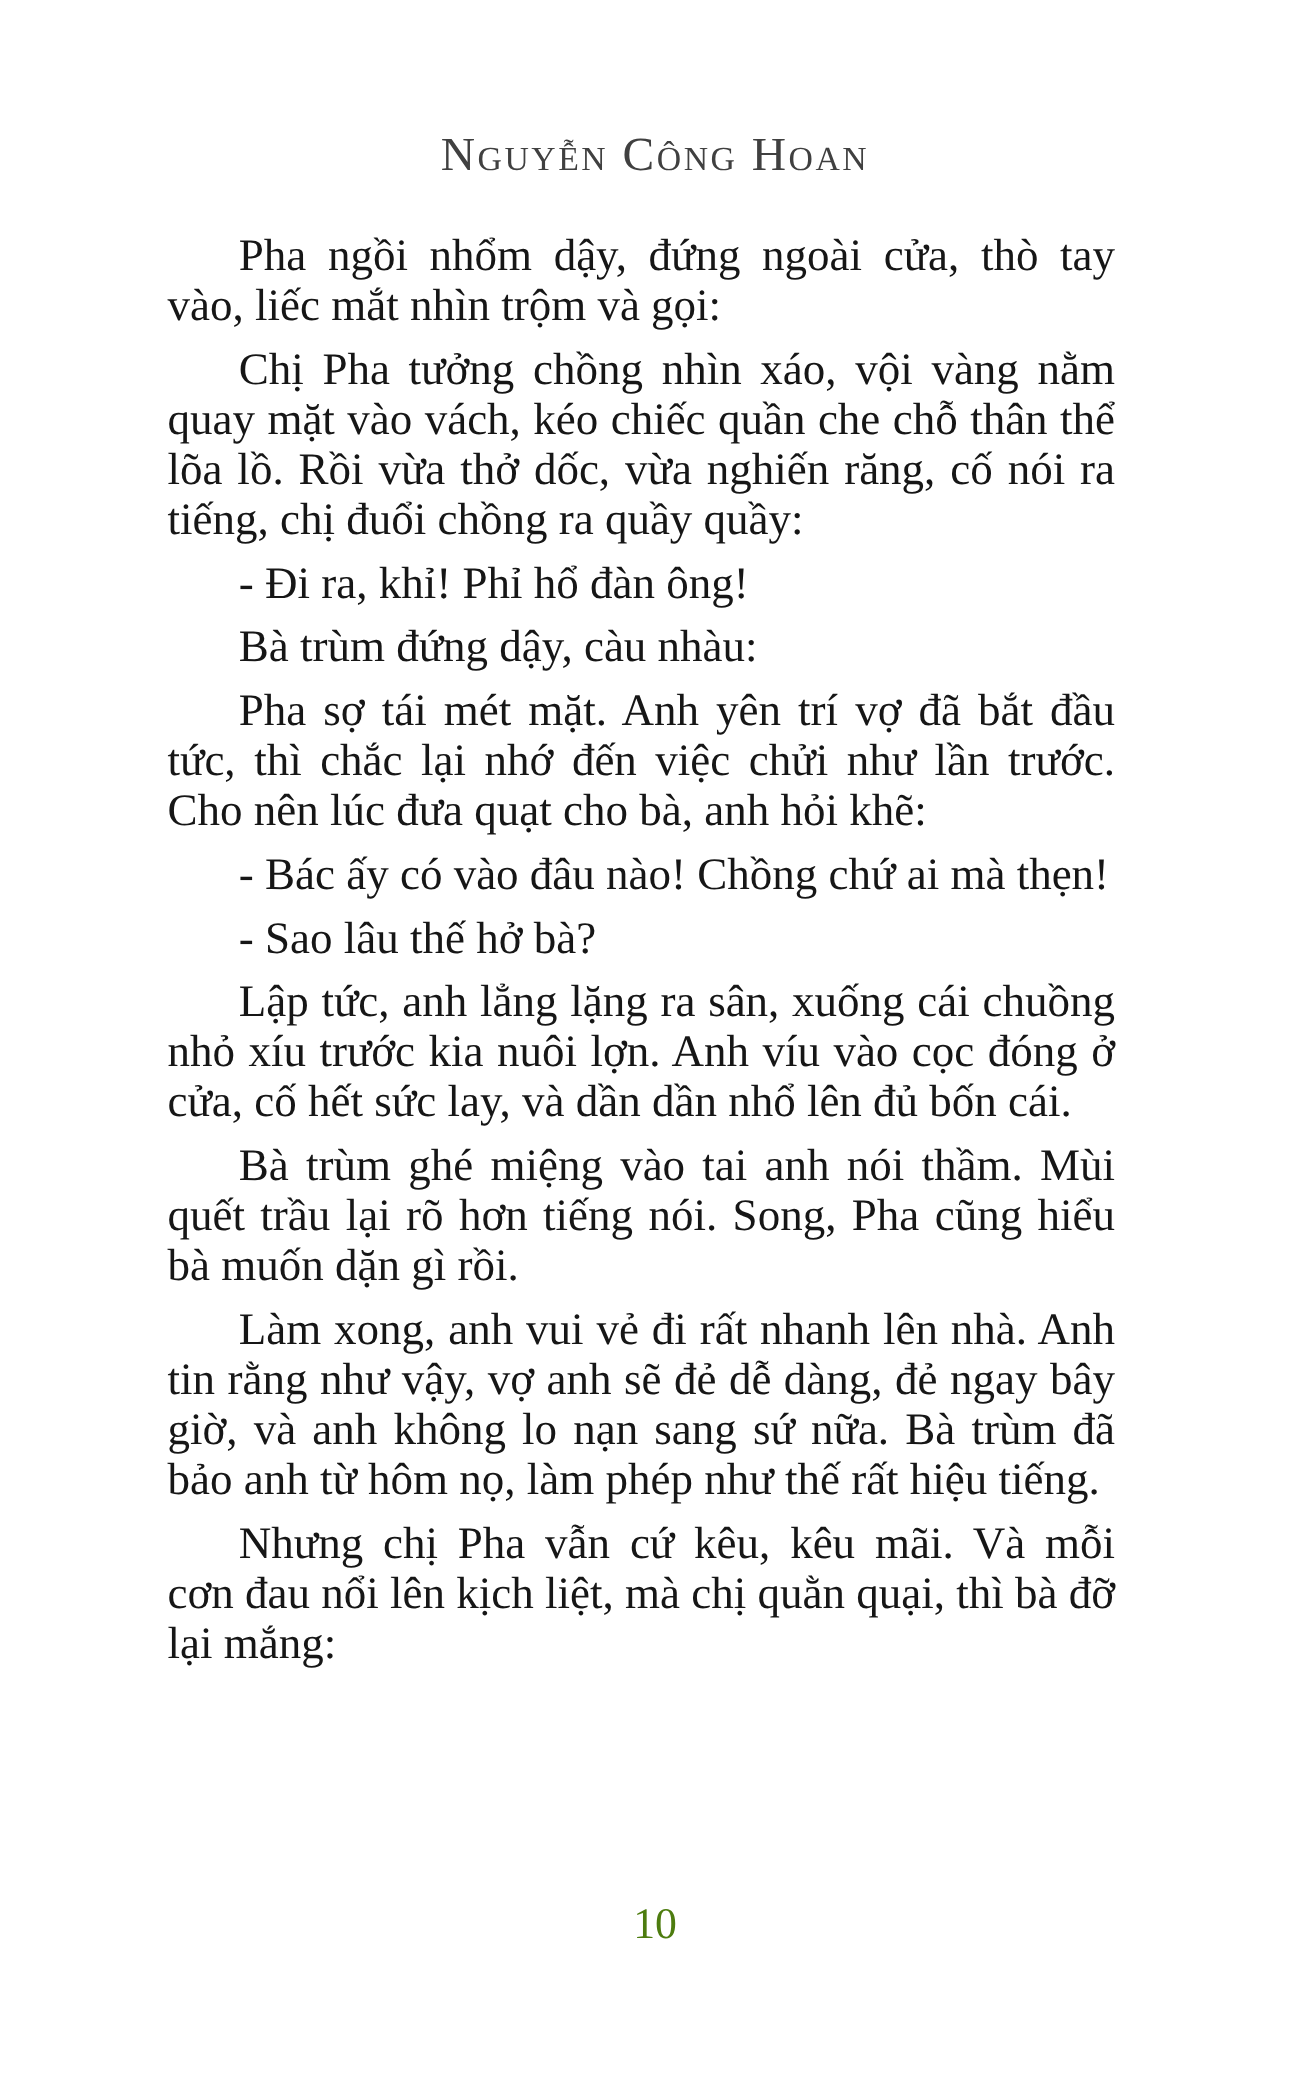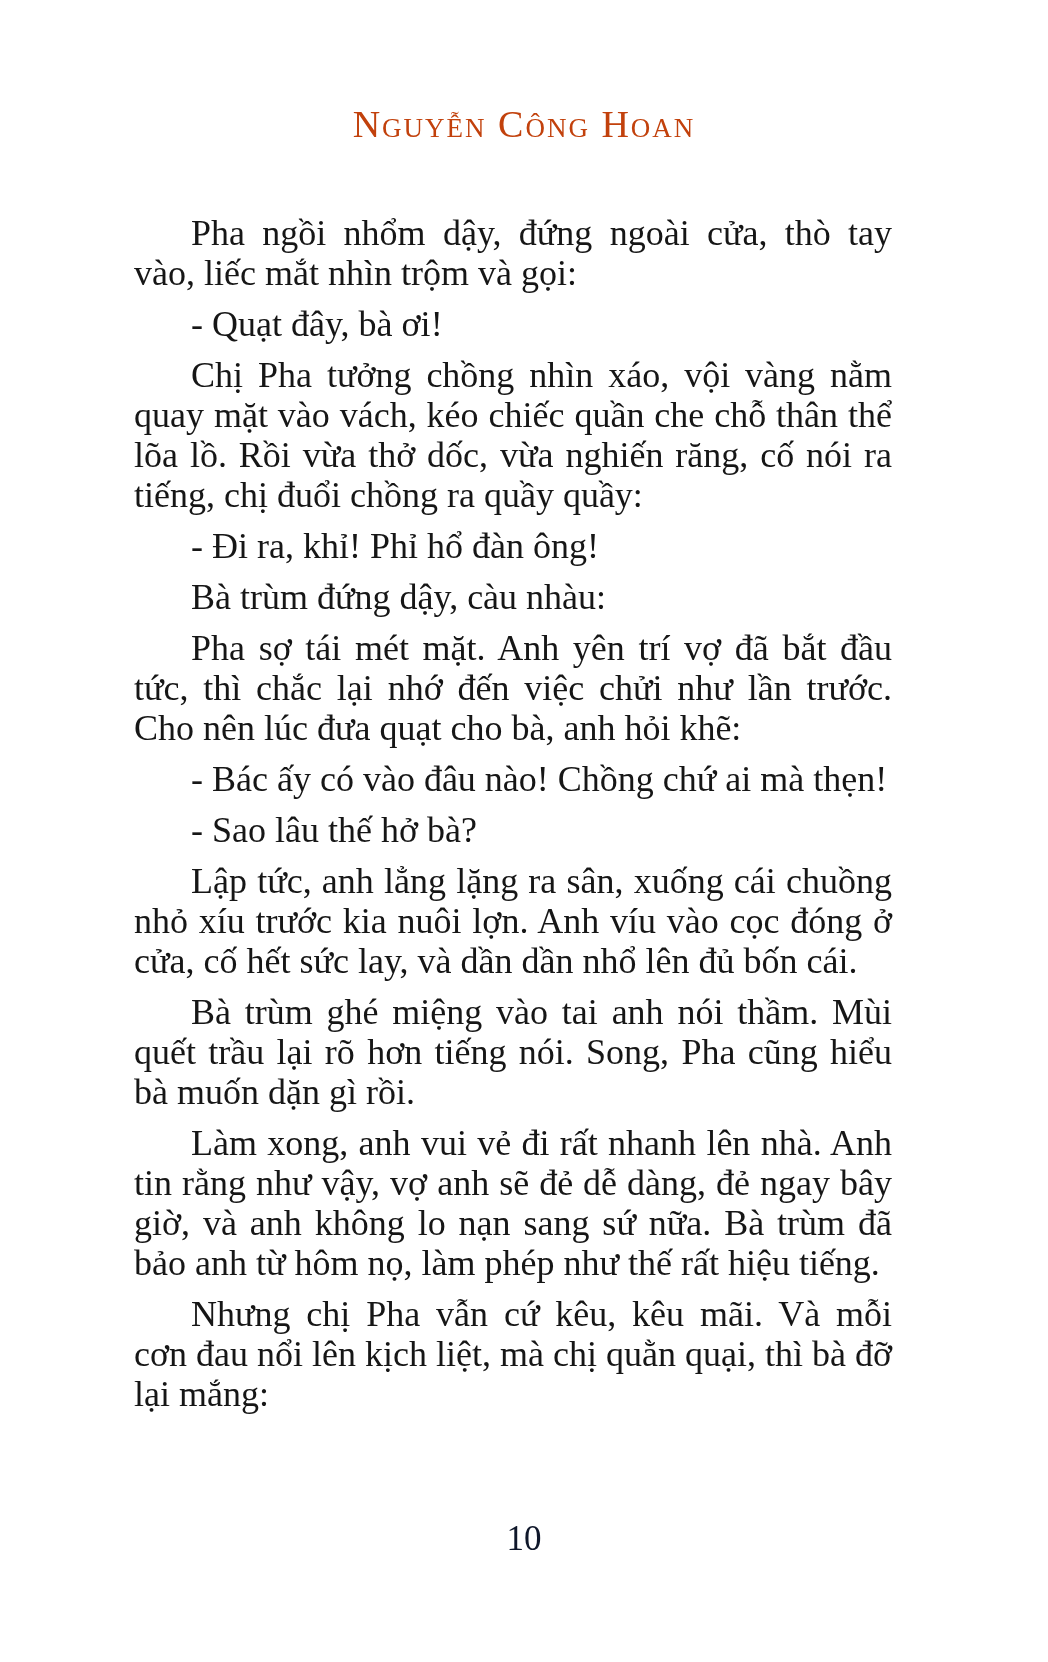--- a/index.html
+++ b/index.html
@@ -16,57 +16,55 @@
   .running-header {
     position: absolute;
     top: 102px;
     left: 0;
     right: 0;
     text-align: center;
     font-size: 38px;
     font-variant: small-caps;
     font-variant-caps: small-caps;
     letter-spacing: 2px;
-    color: #c2410c;
+    color: #404040;
     white-space: nowrap;
   }
   .body-text {
     position: absolute;
     top: 184px;
     left: 134px;
     width: 758px;
     font-size: 36px;
     line-height: 40px;
     text-align: justify;
     text-justify: inter-word;
-    margin-top: 29px;
   }
   .body-text p {
     margin: 0 0 11px 0;
     text-indent: 57px;
   }
   .page-number {
     position: absolute;
     top: 1519px;
     left: 0;
     right: 0;
     text-align: center;
     font-size: 35px;
-    color: #0f172a;
+    color: #4d7c0f;
   }
 </style>
 </head>
 <body>
 
 <div class="page">
   <div class="running-header">Nguyễn Công Hoan</div>
 
   <div class="body-text">
     <p>Pha ngồi nhổm dậy, đứng ngoài cửa, thò tay vào, liếc mắt nhìn trộm và gọi:</p>
-    <p>- Quạt đây, bà ơi!</p>
     <p>Chị Pha tưởng chồng nhìn xáo, vội vàng nằm quay mặt vào vách, kéo chiếc quần che chỗ thân thể lõa lồ. Rồi vừa thở dốc, vừa nghiến răng, cố nói ra tiếng, chị đuổi chồng ra quầy quầy:</p>
     <p>- Đi ra, khỉ! Phỉ hổ đàn ông!</p>
     <p>Bà trùm đứng dậy, càu nhàu:</p>
     <p>Pha sợ tái mét mặt. Anh yên trí vợ đã bắt đầu tức, thì chắc lại nhớ đến việc chửi như lần trước. Cho nên lúc đưa quạt cho bà, anh hỏi khẽ:</p>
     <p>- Bác ấy có vào đâu nào! Chồng chứ ai mà thẹn!</p>
     <p>- Sao lâu thế hở bà?</p>
     <p>Lập tức, anh lẳng lặng ra sân, xuống cái chuồng nhỏ xíu trước kia nuôi lợn. Anh víu vào cọc đóng ở cửa, cố hết sức lay, và dần dần nhổ lên đủ bốn cái.</p>
     <p>Bà trùm ghé miệng vào tai anh nói thầm. Mùi quết trầu lại rõ hơn tiếng nói. Song, Pha cũng hiểu bà muốn dặn gì rồi.</p>
     <p>Làm xong, anh vui vẻ đi rất nhanh lên nhà. Anh tin rằng như vậy, vợ anh sẽ đẻ dễ dàng, đẻ ngay bây giờ, và anh không lo nạn sang sứ nữa. Bà trùm đã bảo anh từ hôm nọ, làm phép như thế rất hiệu tiếng.</p>
     <p>Nhưng chị Pha vẫn cứ kêu, kêu mãi. Và mỗi cơn đau nổi lên kịch liệt, mà chị quằn quại, thì bà đỡ lại mắng:</p>

